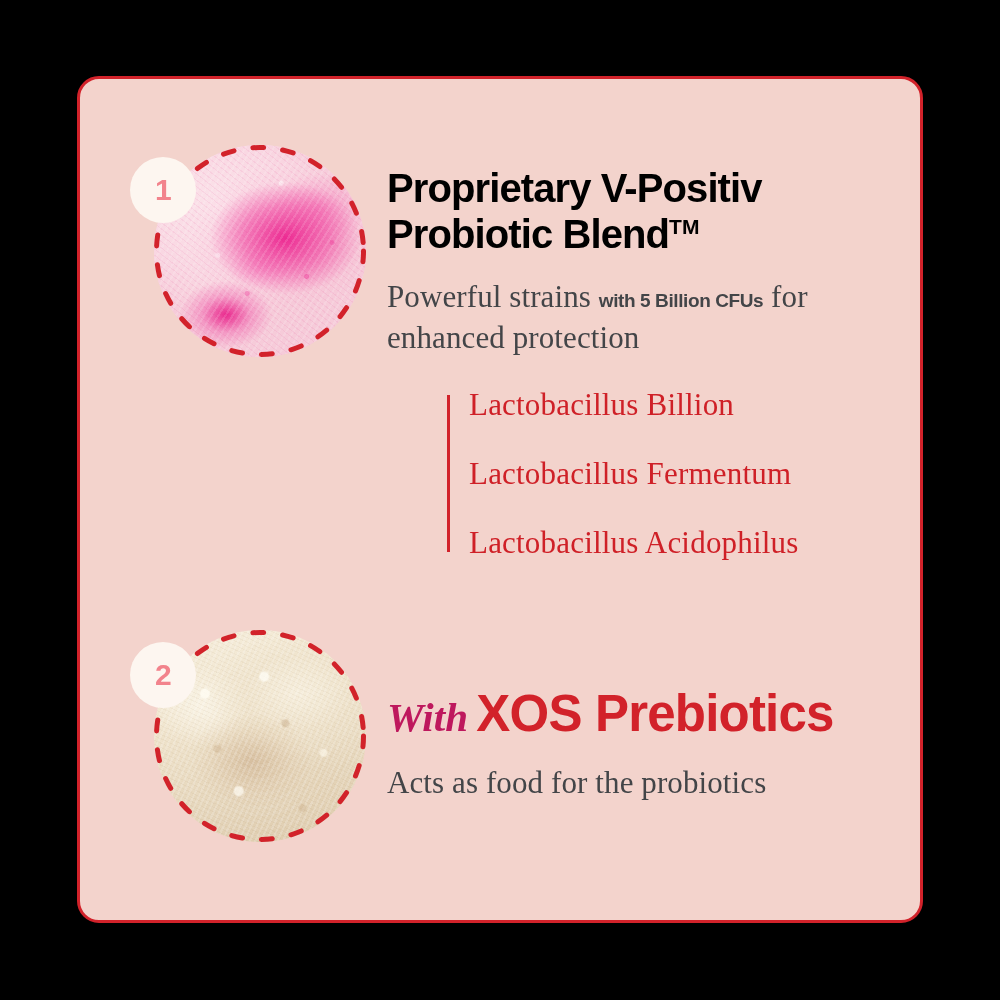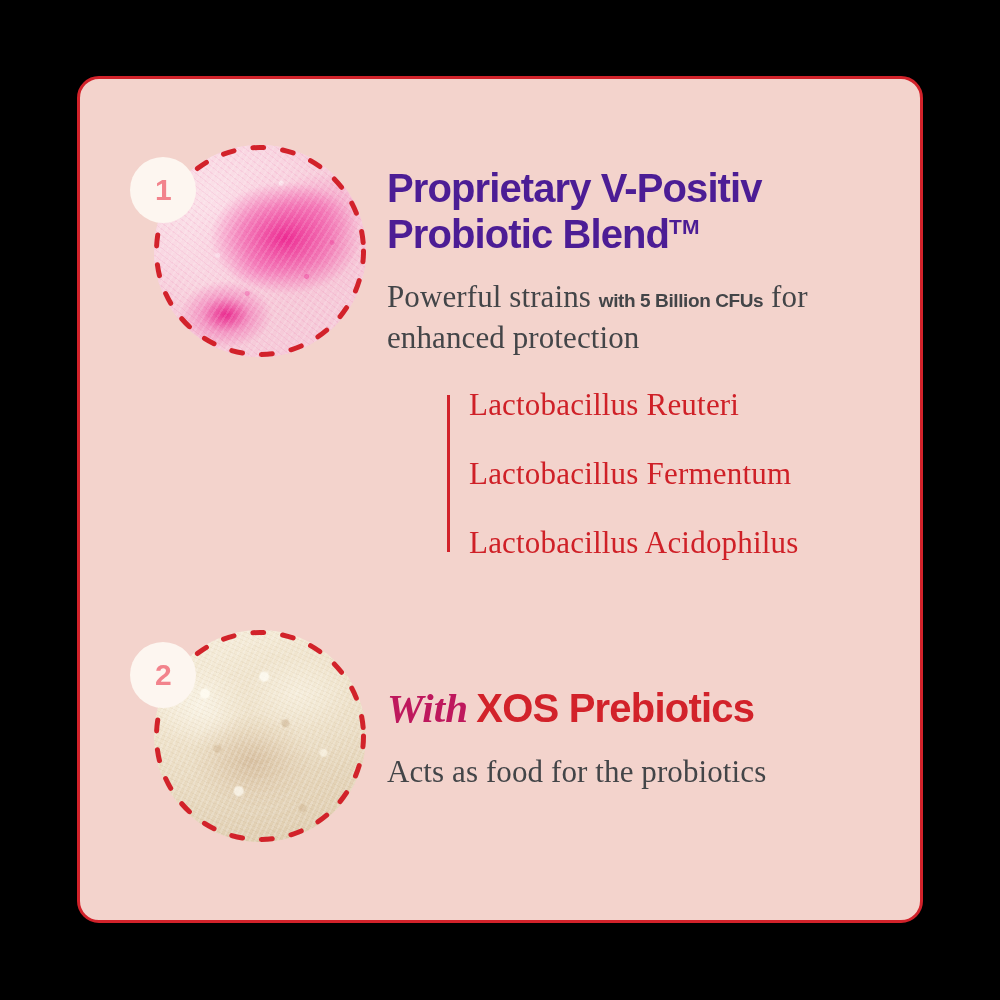--- a/index.html
+++ b/index.html
@@ -147,21 +147,21 @@
   }
   #block-1 { top: 86px; width: 510px; }
   #block-2 { top: 607px; width: 500px; }
 
   .h-display {
     font-family: "Liberation Sans", sans-serif;
     font-weight: bold;
     font-size: 40px;
     line-height: 1.16;
     letter-spacing: -0.9px;
-    color: #4c1d95;
+    color: #000000;
     margin: 0;
   }
   .h-display .tm {
     font-size: 21px;
     font-weight: bold;
     vertical-align: super;
     letter-spacing: 0;
     line-height: 1;
   }
 
@@ -219,21 +219,21 @@
     font-family: "Liberation Serif", serif;
     font-style: italic;
     font-weight: bold;
     font-size: 41px;
     color: #be185d;
     letter-spacing: 0.2px;
   }
   .h-mixed .xos {
     font-family: "Liberation Sans", sans-serif;
     font-weight: bold;
-    font-size: 40px;
+    font-size: 51px;
     color: #D2222A;
     letter-spacing: -0.8px;
     margin-left: 8px;
   }
   #block-2 .sub {
     margin-top: 20px;
     white-space: nowrap;
   }
 </style>
 </head>
@@ -259,21 +259,21 @@
     </div>
 
     <div class="copy-col" id="block-1">
       <h2 class="h-display"><span>Proprietary V-Positiv</span><br><span>Probiotic Blend</span><span class="tm">TM</span></h2>
 
       <p class="sub"><span>Powerful strains </span><span class="bold-sans">with 5 Billion CFUs</span><span> for enhanced protection</span></p>
 
       <div class="strain-wrap">
         <div class="strain-rule"></div>
         <ul class="strain-list">
-          <li>Lactobacillus Reuteri</li>
+          <li>Lactobacillus Billion</li>
           <li>Lactobacillus Fermentum</li>
           <li>Lactobacillus Acidophilus</li>
         </ul>
       </div>
     </div>
 
     <div class="media" id="media-2">
       <div class="photo">
         <div class="tex-cream"></div>
       </div>

